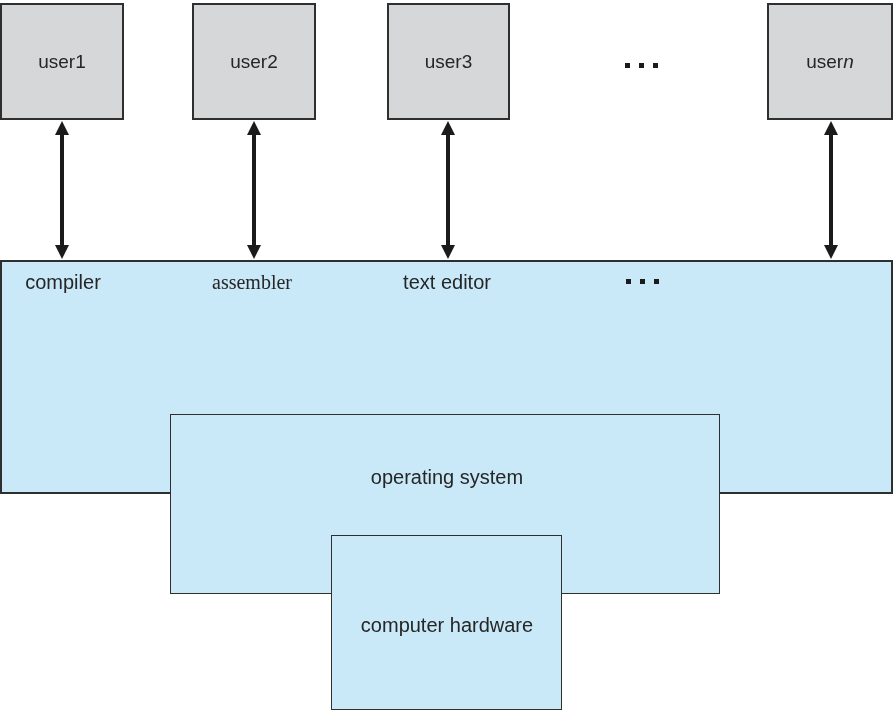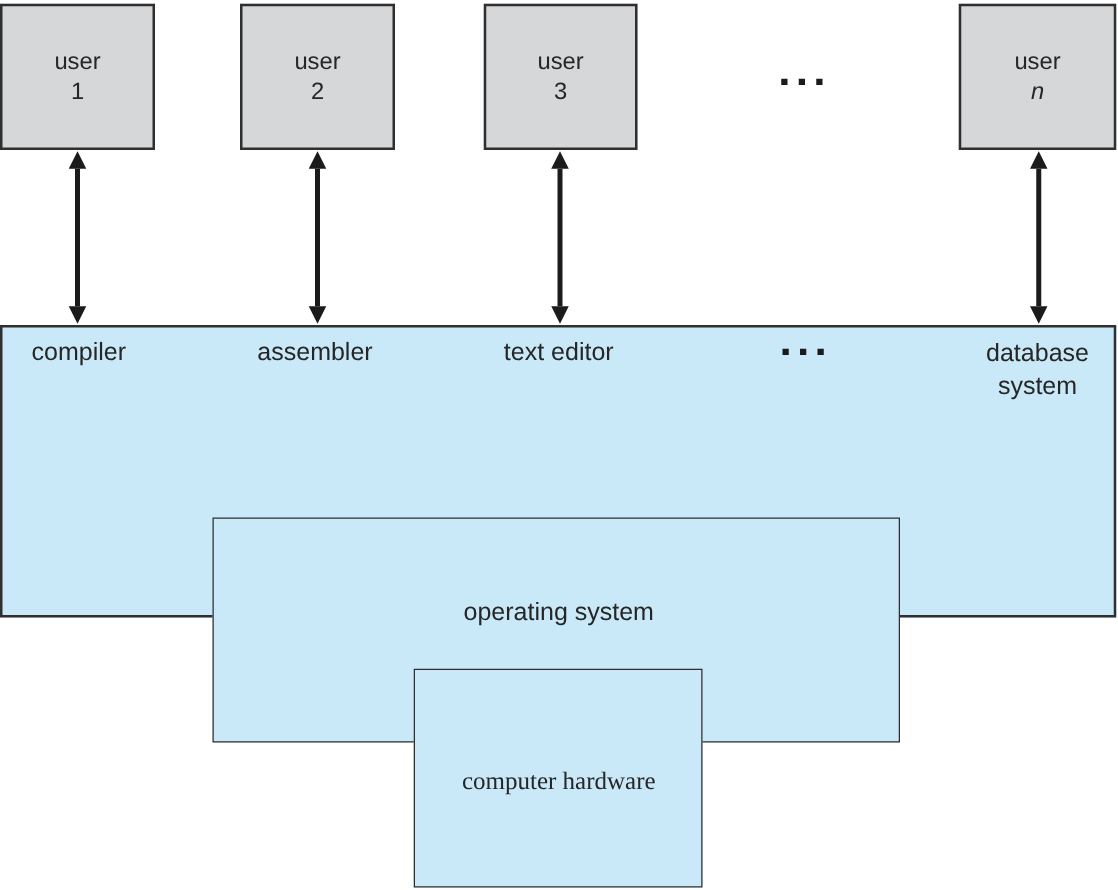--- a/index.html
+++ b/index.html
@@ -25,21 +25,21 @@
   }
 
   
   .user-box {
     position: absolute;
     top: 3px;
     height: 117px;
     background: var(--user-box-fill);
     border: 2px solid var(--border);
     display: flex;
-    flex-direction: column;
+    flex-direction: row;
     align-items: center;
     justify-content: center;
     font-size: 19px;
     line-height: 24px;
     text-align: center;
   }
   .user-box.u1 { left: 0px;   width: 124px; }
   .user-box.u2 { left: 192px; width: 124px; }
   .user-box.u3 { left: 387px; width: 123px; }
   .user-box.u4 { left: 767px; width: 126px; }
@@ -105,35 +105,35 @@
   .label {
     position: absolute;
     font-size: 20px;
     line-height: 25px;
     color: var(--text);
     white-space: nowrap;
     z-index: 5;
   }
   .prog-label { top: 270px; transform: translateX(-50%); }
   .prog-label.p1 { left: 63px; }
-  .prog-label.p2 { left: 252px; }
+  .prog-label.p2 { left: 252px; font-family: Liberation Serif, serif; }
   .prog-label.p3 { left: 447px; }
   .db-label {
     top: 270px; left: 830px;
     transform: translateX(-50%);
     text-align: center;
     line-height: 26px;
   }
   .centered-label {
     left: 0; right: 0;
     text-align: center;
   }
   .sysapp-label { top: 341px; }
-  .os-label     { top: 478px; }
-  .hw-label     { top: 613px; font-family: Liberation Serif, serif; }
+  .os-label     { top: 465px; }
+  .hw-label     { top: 613px; }
 
   
   .dots {
     position: absolute;
     display: flex;
     align-items: center;
     z-index: 5;
   }
   .dots .dot {
     width: 5px; height: 5px;
@@ -199,21 +199,17 @@
   <div class="label prog-label p1">compiler</div>
   <div class="label prog-label p2">assembler</div>
   <div class="label prog-label p3">text editor</div>
 
   <div class="dots mid-dots">
     <span class="dot"></span>
     <span class="dot"></span>
     <span class="dot"></span>
   </div>
 
-  <div class="label db-label">
-    <div>database</div>
-    <div>system</div>
-  </div>
 
   <div class="label centered-label os-label">operating system</div>
   <div class="label centered-label hw-label">computer hardware</div>
 
 </div>
 
 </body></html>

